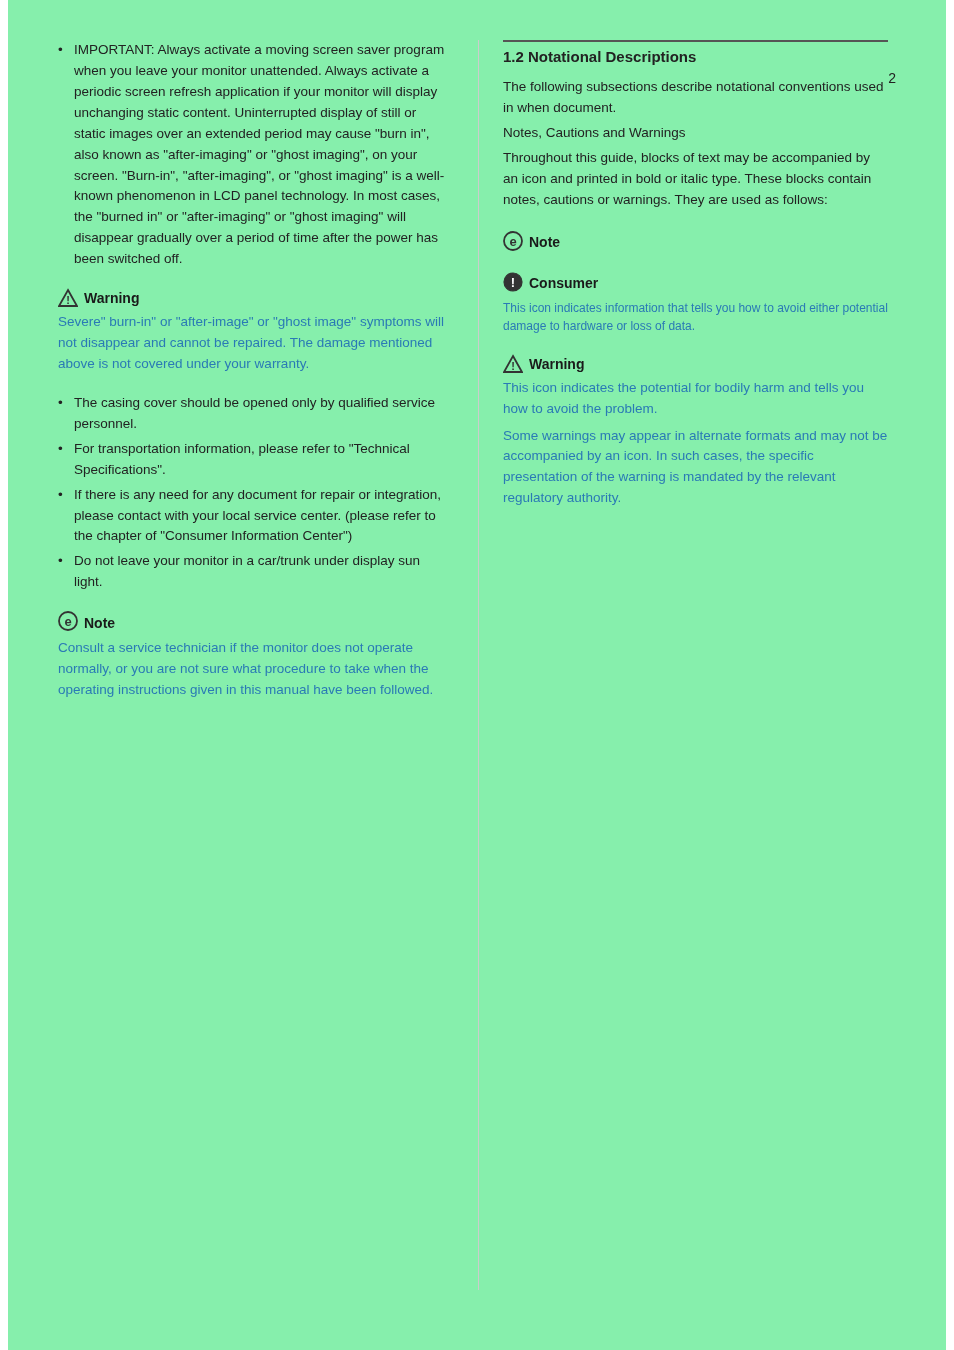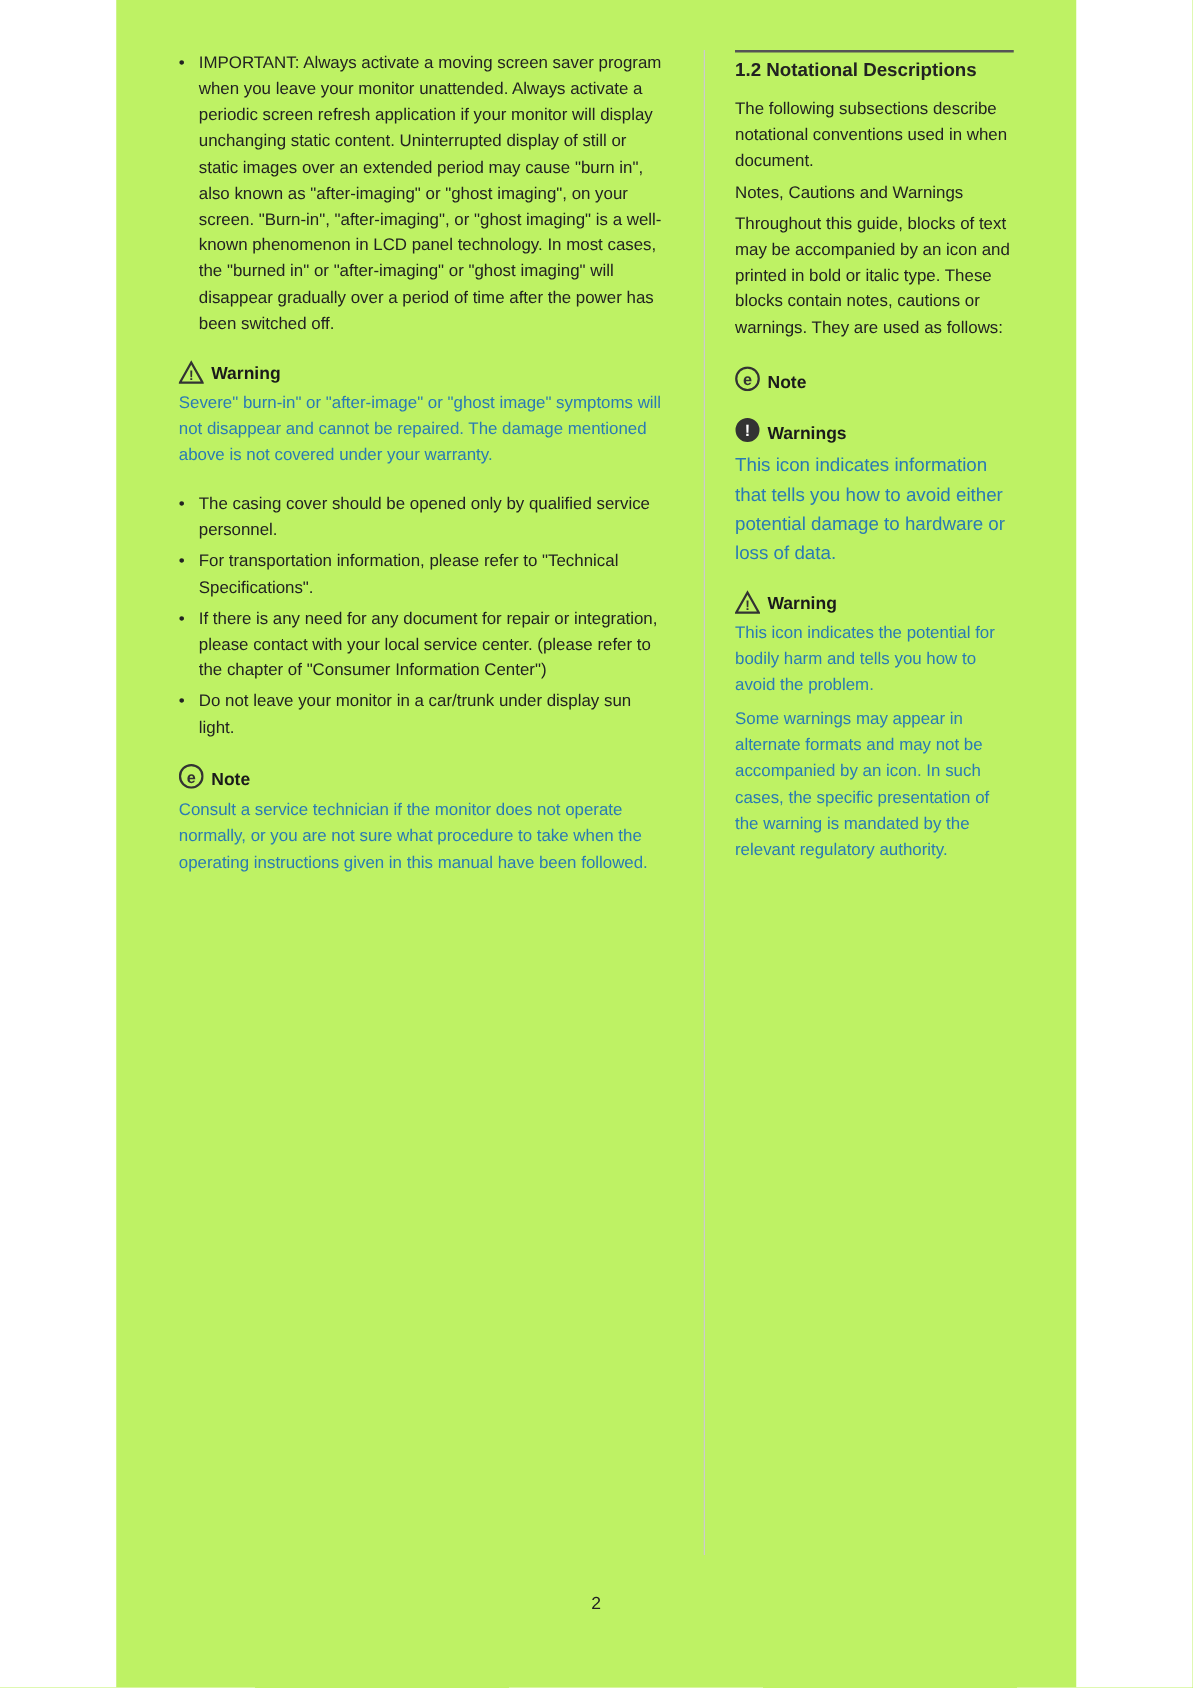--- a/index.html
+++ b/index.html
@@ -10,26 +10,25 @@
       font-size: 13.5px;
       color: #222;
       display: flex;
       justify-content: center;
       align-items: flex-start;
       min-height: 1350px;
       padding: 0;
     }
 
     .page {
-      width: 768px;
+      width: 938px;
       min-height: 1350px;
-      background: #bef264;
+      background: #86efac;
       padding: 40px 50px 60px 50px;
       display: flex;
-      flex-direction: column;
     }
 
     .two-col {
       display: flex;
       flex-direction: row;
       gap: 0;
       flex: 1;
     }
 
     .col-left {
@@ -98,21 +97,21 @@
       font-size: 13.5px;
     }
 
     .caution-header {
       color: #1a1a1a;
     }
 
     .caution-text {
       color: #2a7ab5;
       line-height: 1.55;
-      font-size: 15px;
+      font-size: 12px;
     }
 
     
     .icon-warning {
       display: inline-flex;
       align-items: center;
       justify-content: center;
       width: 20px;
       height: 20px;
       position: relative;
@@ -217,21 +216,21 @@
       </div>
 
       <div class="warning-block">
         <div class="caution-header">
           <span class="icon-caution">
             <svg viewBox="0 0 20 20" xmlns="http://www.w3.org/2000/svg">
               <circle cx="10" cy="10" r="9" fill="#333" stroke="#333" stroke-width="1.2"></circle>
               <text x="10" y="15" text-anchor="middle" font-size="13" font-weight="bold" fill="#fff">!</text>
             </svg>
           </span>
-          <span>Warnings</span>
+          <span>Consumer</span>
         </div>
         <div class="caution-text">This icon indicates information that tells you how to avoid either potential damage to hardware or loss of data.</div>
       </div>
 
       <div class="warning-block">
         <div class="warning-header">
           <span class="icon-warning">
             <svg viewBox="0 0 20 20" xmlns="http://www.w3.org/2000/svg">
               <polygon points="10,2 19,18 1,18" fill="none" stroke="#333" stroke-width="1.8"></polygon>
               <text x="10" y="16" text-anchor="middle" font-size="11" font-weight="bold" fill="#333">!</text>

